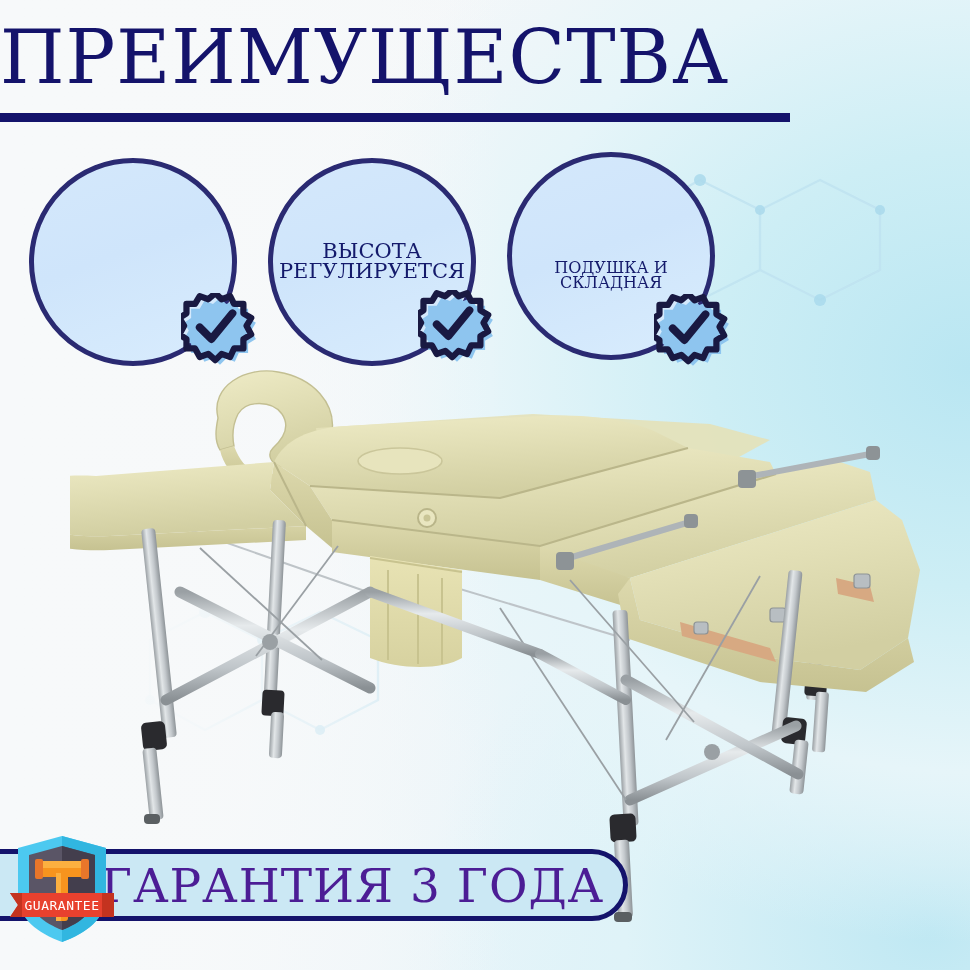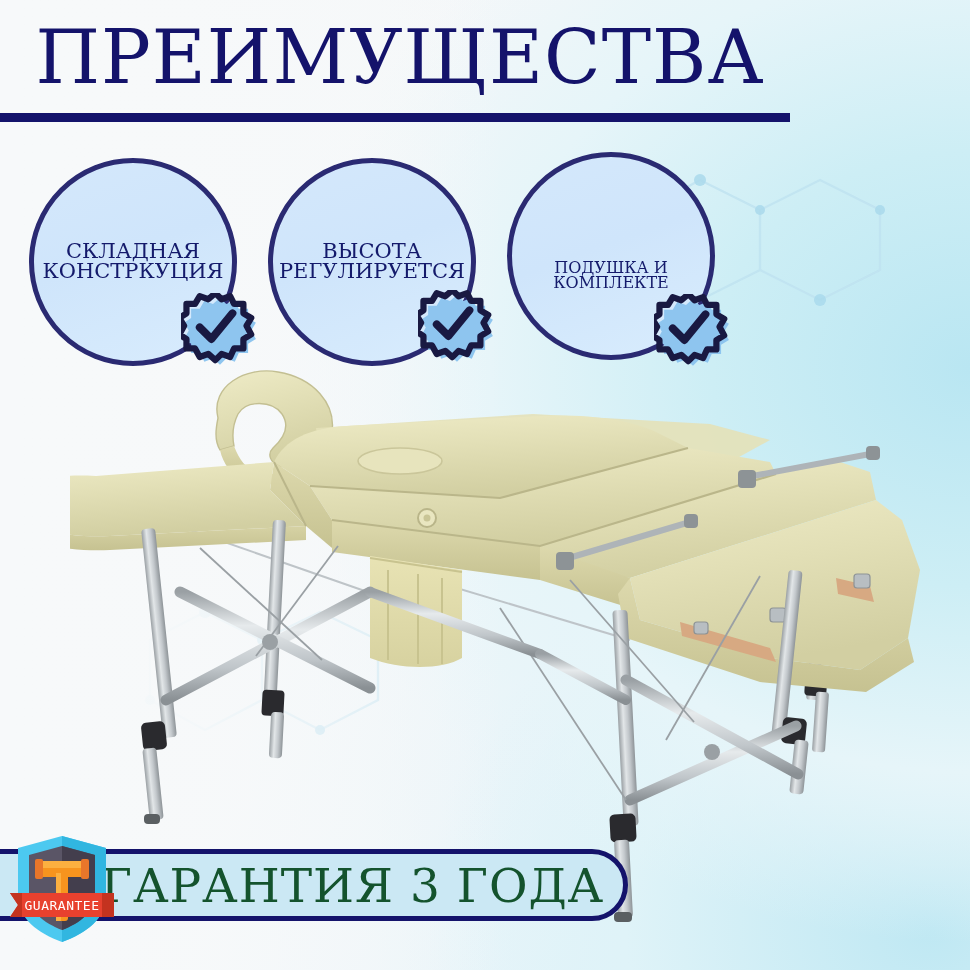--- a/index.html
+++ b/index.html
@@ -23,21 +23,21 @@
   .bg-fade-left {
     position:absolute; left:0; top:0; width:52%; height:100%;
     background:linear-gradient(90deg,#f7f9fa 0%, rgba(247,249,250,.93) 38%, rgba(247,249,250,.55) 72%, rgba(247,249,250,0) 100%);
   }
 
   
   .title-wrap { position:absolute; left:0; top:20px; width:800px; }
   .title {
     font-family:"DejaVu Serif", serif;
     font-size:74px; letter-spacing:1px;
-    color:#14136b; text-align:center;
+    color:#14136b; 
     line-height:1.02; white-space:nowrap;
     transform:scaleX(1.0);
   }
   .title-rule {
     position:absolute; left:0; top:113px; width:790px; height:9px;
     background:#14136b;
   }
 
   
   .circles { position:absolute; left:0; top:0; width:970px; height:400px; }
@@ -88,21 +88,21 @@
     width:668px; height:72px;
     background:#cbe8f4;
     border:5px solid #14136b;
     border-radius:40px;
   }
   .banner-text {
     position:absolute; left:80px; top:851px;
     width:545px; height:68px;
     display:flex; align-items:center; justify-content:center;
     font-family:"DejaVu Serif", serif;
-    font-size:47px; color:#14532d;
+    font-size:47px; color:#4c1d95;
     letter-spacing:1px; white-space:nowrap;
   }
   .guarantee-badge {
     position:absolute; left:8px; top:833px; width:108px; height:112px;
   }
 </style>
 </head>
 <body>
 
 <div id="bg-root">
@@ -163,24 +163,20 @@
 
 <div class="title-wrap">
   <div class="title">ПРЕИМУЩЕСТВА</div>
 </div>
 <div class="title-rule"></div>
 
 <div class="circles">
 
   <div class="feature f1">
     <div class="bubble"></div>
-    <div class="ftext">
-      <span>СКЛАДНАЯ</span>
-      <span>КОНСТРКУЦИЯ</span>
-    </div>
     <svg class="badge" viewBox="0 0 100 105">
       <g transform="translate(6,6)">
         <path d="M44 0 L52 8 L63 4 L68 14 L80 14 L80 26 L90 32 L84 42 L90 53 L80 59 L80 71 L68 71 L63 82 L52 78 L44 86 L35 78 L24 82 L18 71 L7 71 L7 59 L-2 53 L4 42 L-2 32 L7 26 L7 14 L18 14 L24 4 L35 8 Z" fill="#8ec5ef"></path>
       </g>
       <g transform="translate(0,0)">
         <path d="M44 0 L52 8 L63 4 L68 14 L80 14 L80 26 L90 32 L84 42 L90 53 L80 59 L80 71 L68 71 L63 82 L52 78 L44 86 L35 78 L24 82 L18 71 L7 71 L7 59 L-2 53 L4 42 L-2 32 L7 26 L7 14 L18 14 L24 4 L35 8 Z" fill="none" stroke="#191942" stroke-width="8" stroke-linejoin="round"></path>
       </g>
       <path d="M24 44 L39 59 L66 26" fill="none" stroke="#191942" stroke-width="10" stroke-linecap="round" stroke-linejoin="round"></path>
     </svg>
   </div>
@@ -197,21 +193,21 @@
       </g>
       <path d="M44 0 L52 8 L63 4 L68 14 L80 14 L80 26 L90 32 L84 42 L90 53 L80 59 L80 71 L68 71 L63 82 L52 78 L44 86 L35 78 L24 82 L18 71 L7 71 L7 59 L-2 53 L4 42 L-2 32 L7 26 L7 14 L18 14 L24 4 L35 8 Z" fill="none" stroke="#191942" stroke-width="8" stroke-linejoin="round"></path>
       <path d="M24 44 L39 59 L66 26" fill="none" stroke="#191942" stroke-width="10" stroke-linecap="round" stroke-linejoin="round"></path>
     </svg>
   </div>
 
   <div class="feature f3">
     <div class="bubble"></div>
     <div class="ftext">
       <span>ПОДУШКА И</span>
-      <span>КОМПЛЕКТЕ</span>
+      <span>СКЛАДНАЯ</span>
     </div>
     <svg class="badge" viewBox="0 0 100 105">
       <g transform="translate(6,6)">
         <path d="M44 0 L52 8 L63 4 L68 14 L80 14 L80 26 L90 32 L84 42 L90 53 L80 59 L80 71 L68 71 L63 82 L52 78 L44 86 L35 78 L24 82 L18 71 L7 71 L7 59 L-2 53 L4 42 L-2 32 L7 26 L7 14 L18 14 L24 4 L35 8 Z" fill="#8ec5ef"></path>
       </g>
       <path d="M44 0 L52 8 L63 4 L68 14 L80 14 L80 26 L90 32 L84 42 L90 53 L80 59 L80 71 L68 71 L63 82 L52 78 L44 86 L35 78 L24 82 L18 71 L7 71 L7 59 L-2 53 L4 42 L-2 32 L7 26 L7 14 L18 14 L24 4 L35 8 Z" fill="none" stroke="#191942" stroke-width="8" stroke-linejoin="round"></path>
       <path d="M24 44 L39 59 L66 26" fill="none" stroke="#191942" stroke-width="10" stroke-linecap="round" stroke-linejoin="round"></path>
     </svg>
   </div>
 

